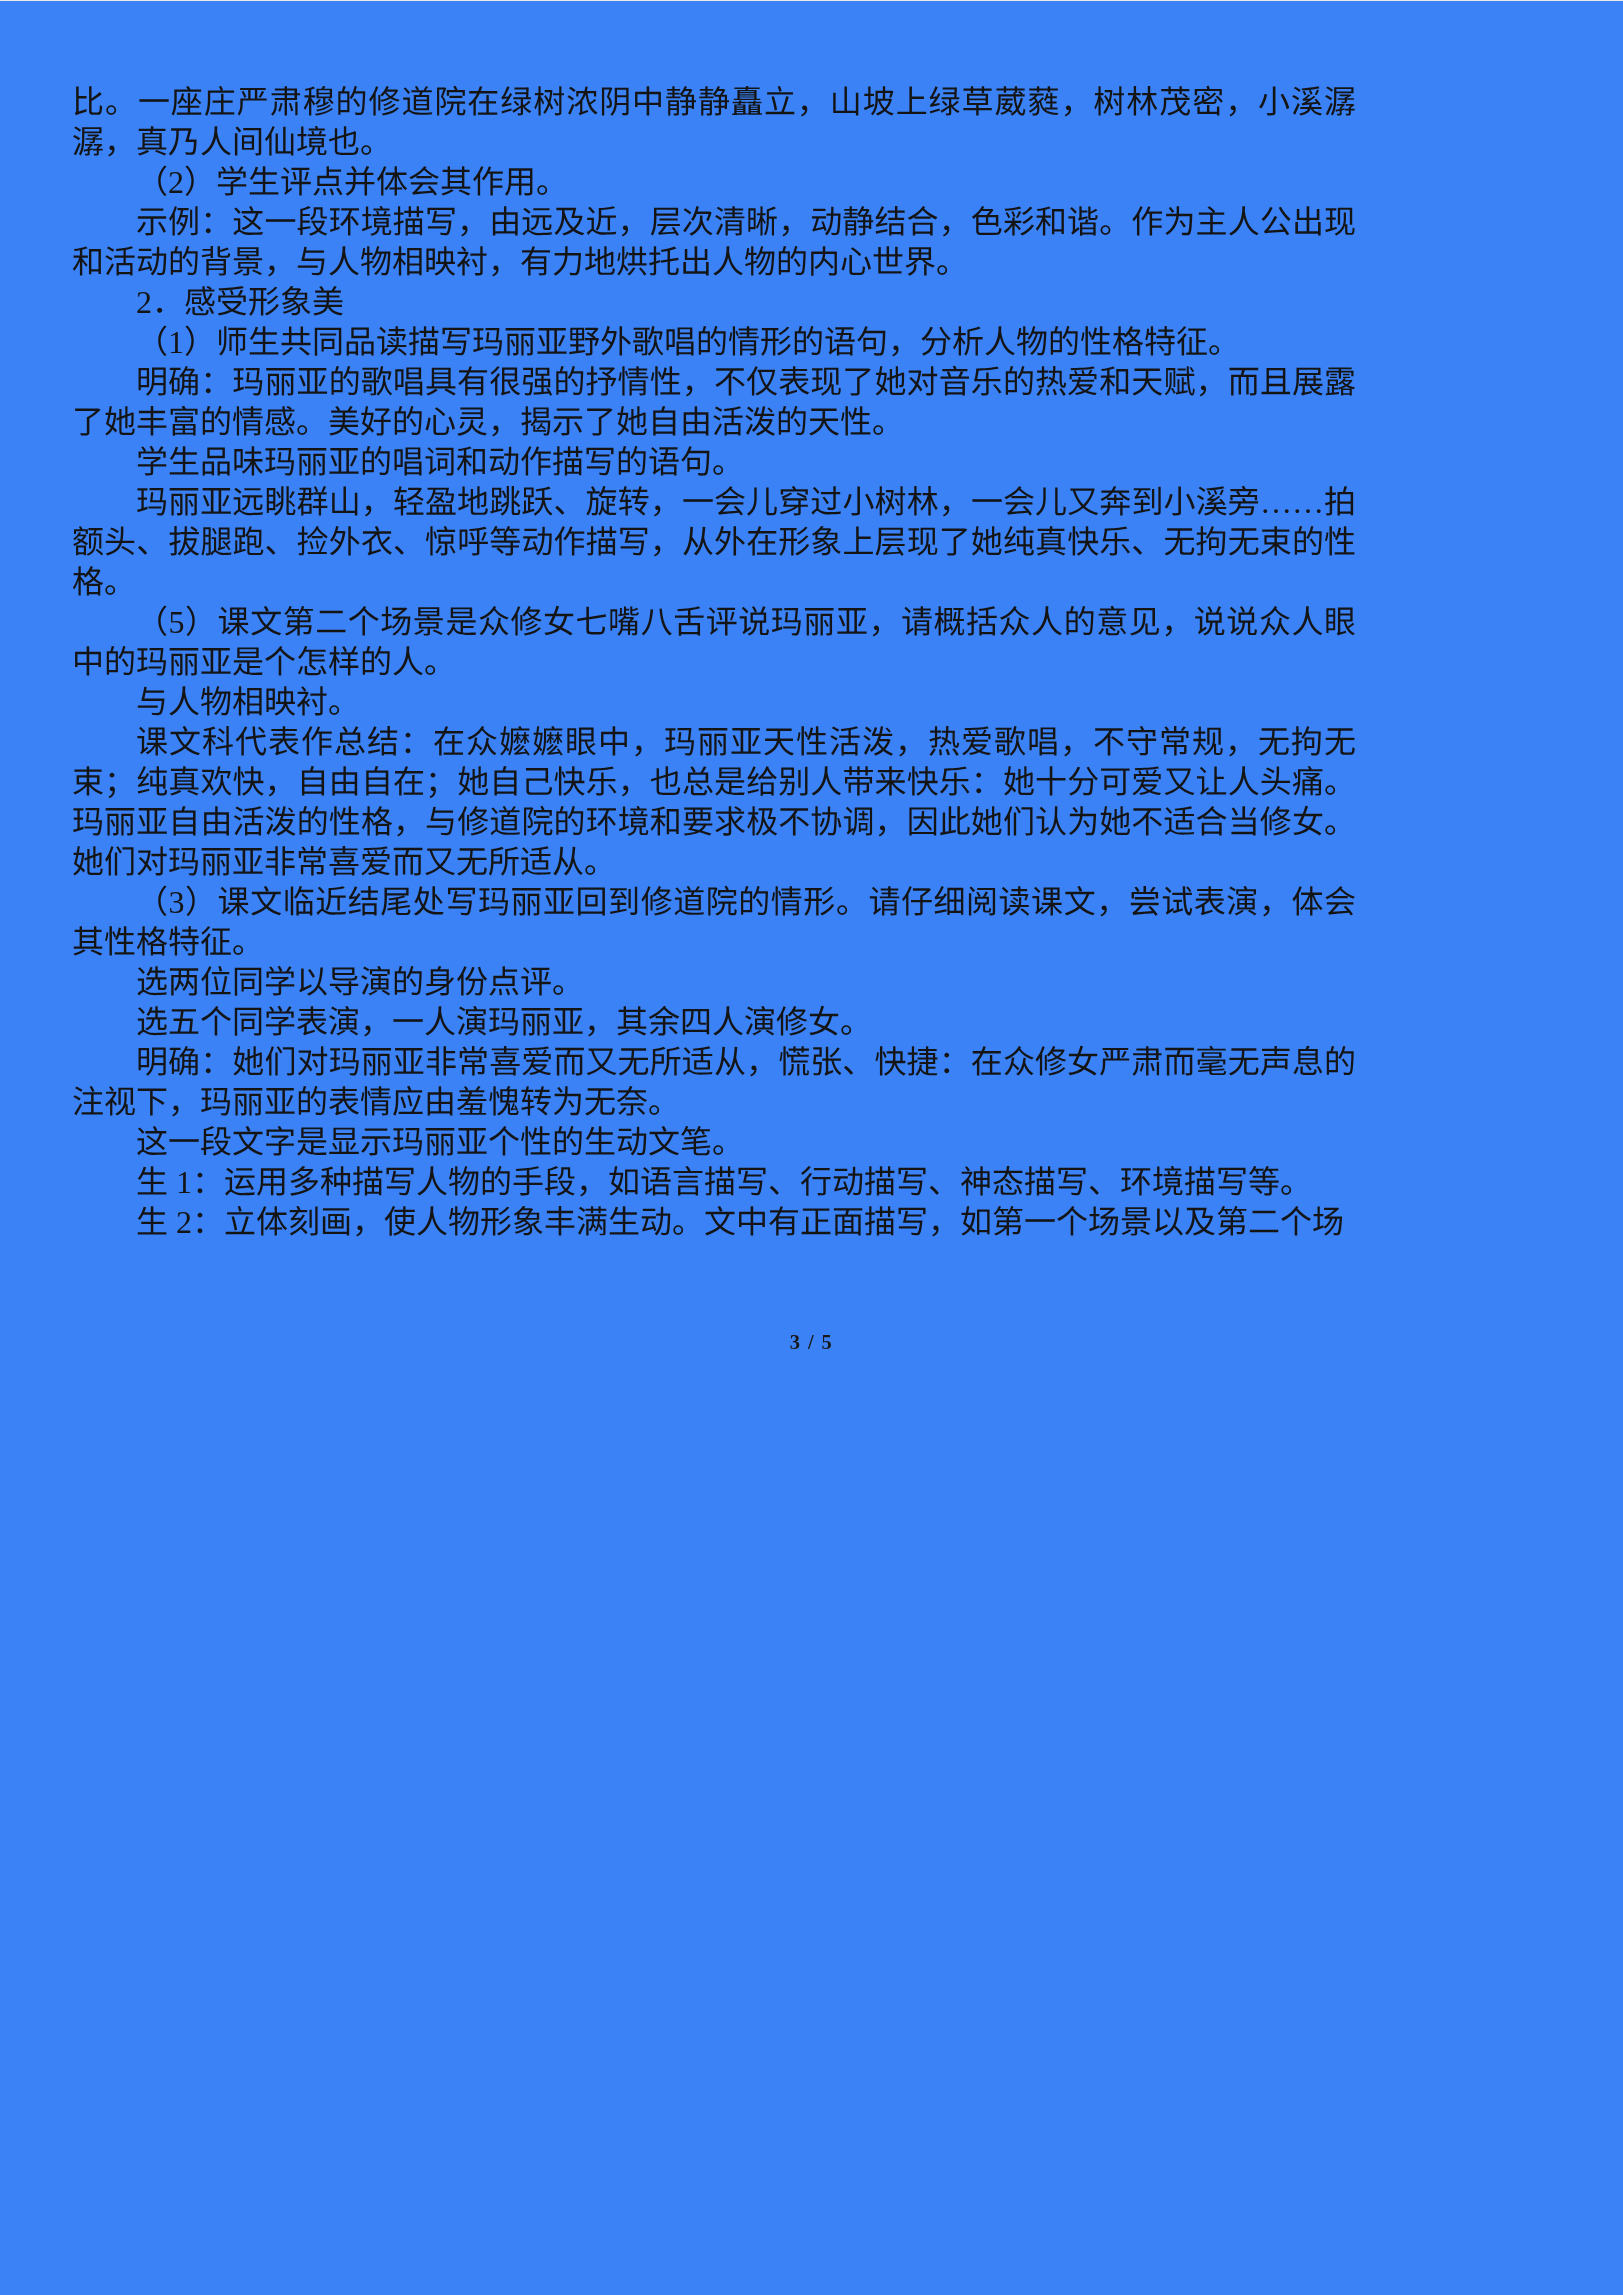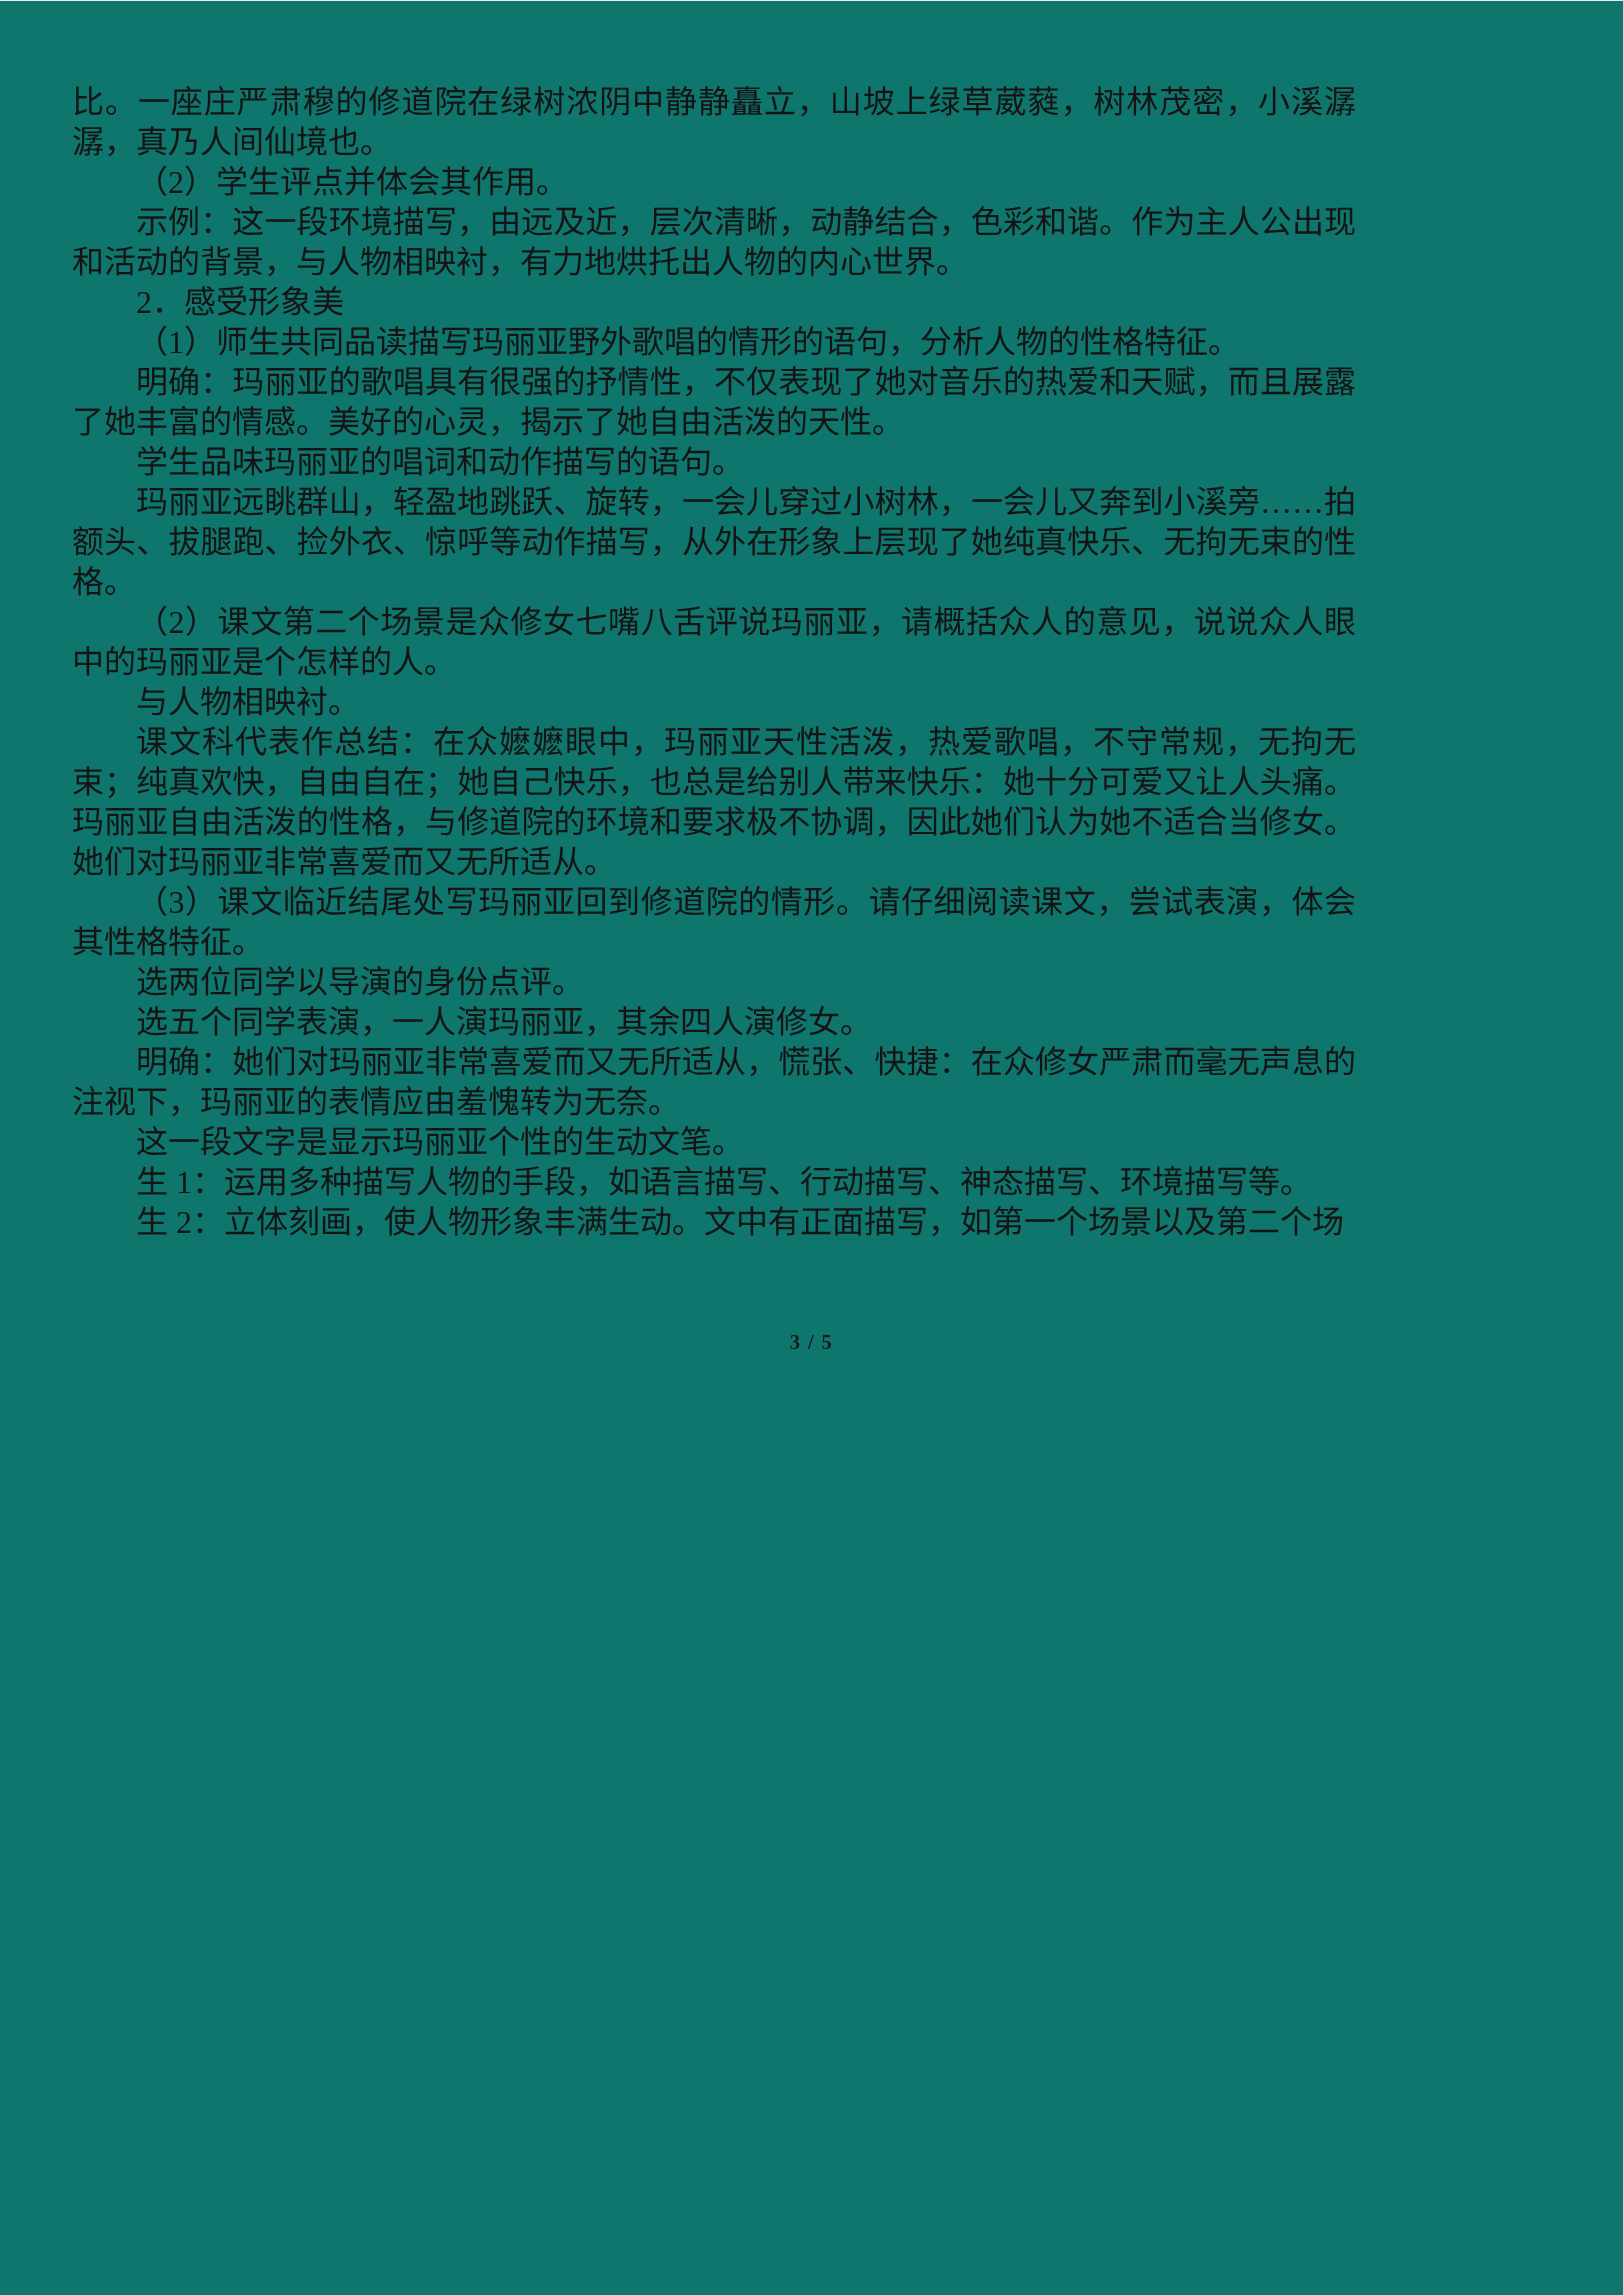--- a/index.html
+++ b/index.html
@@ -4,21 +4,21 @@
 <style>
   html, body {
     margin: 0;
     padding: 0;
     background: #ffffff;
   }
   .page {
     position: relative;
     width: 1623px;
     height: 2295px;
-    background: #0f766e;
+    background: #3b82f6;
     overflow: hidden;
     font-family: "Liberation Serif", "DejaVu Serif", serif;
     color: #141414;
   }
   .top-rule {
     position: absolute;
     top: 0;
     left: 0;
     width: 100%;
     height: 0.7px;
@@ -69,21 +69,21 @@
   <div class="content">
 
   <p class="para">比。一座庄严肃穆的修道院在绿树浓阴中静静矗立，山坡上绿草葳蕤，树林茂密，小溪潺潺，真乃人间仙境也。</p>
       <p class="para indent">（2）学生评点并体会其作用。</p>
       <p class="para indent">示例：这一段环境描写，由远及近，层次清晰，动静结合，色彩和谐。作为主人公出现和活动的背景，与人物相映衬，有力地烘托出人物的内心世界。</p>
       <p class="para indent">2．感受形象美</p>
       <p class="para indent">（1）师生共同品读描写玛丽亚野外歌唱的情形的语句，分析人物的性格特征。</p>
       <p class="para indent">明确：玛丽亚的歌唱具有很强的抒情性，不仅表现了她对音乐的热爱和天赋，而且展露了她丰富的情感。美好的心灵，揭示了她自由活泼的天性。</p>
       <p class="para indent">学生品味玛丽亚的唱词和动作描写的语句。</p>
       <p class="para indent">玛丽亚远眺群山，轻盈地跳跃、旋转，一会儿穿过小树林，一会儿又奔到小溪旁……拍额头、拔腿跑、捡外衣、惊呼等动作描写，从外在形象上层现了她纯真快乐、无拘无束的性格。</p>
-      <p class="para indent">（2）课文第二个场景是众修女七嘴八舌评说玛丽亚，请概括众人的意见，说说众人眼中的玛丽亚是个怎样的人。</p>
+      <p class="para indent">（5）课文第二个场景是众修女七嘴八舌评说玛丽亚，请概括众人的意见，说说众人眼中的玛丽亚是个怎样的人。</p>
       <p class="para indent">与人物相映衬。</p>
       <p class="para indent">课文科代表作总结：在众嬷嬷眼中，玛丽亚天性活泼，热爱歌唱，不守常规，无拘无束；纯真欢快，自由自在；她自己快乐，也总是给别人带来快乐：她十分可爱又让人头痛。玛丽亚自由活泼的性格，与修道院的环境和要求极不协调，因此她们认为她不适合当修女。她们对玛丽亚非常喜爱而又无所适从。</p>
       <p class="para indent">（3）课文临近结尾处写玛丽亚回到修道院的情形。请仔细阅读课文，尝试表演，体会其性格特征。</p>
       <p class="para indent">选两位同学以导演的身份点评。</p>
       <p class="para indent">选五个同学表演，一人演玛丽亚，其余四人演修女。</p>
       <p class="para indent">明确：她们对玛丽亚非常喜爱而又无所适从，慌张、快捷：在众修女严肃而毫无声息的注视下，玛丽亚的表情应由羞愧转为无奈。</p>
       <p class="para indent">这一段文字是显示玛丽亚个性的生动文笔。</p>
       <p class="para indent">生 1：运用多种描写人物的手段，如语言描写、行动描写、神态描写、环境描写等。</p>
       <p class="para indent">生 2：立体刻画，使人物形象丰满生动。文中有正面描写，如第一个场景以及第二个场</p>
     </div>

